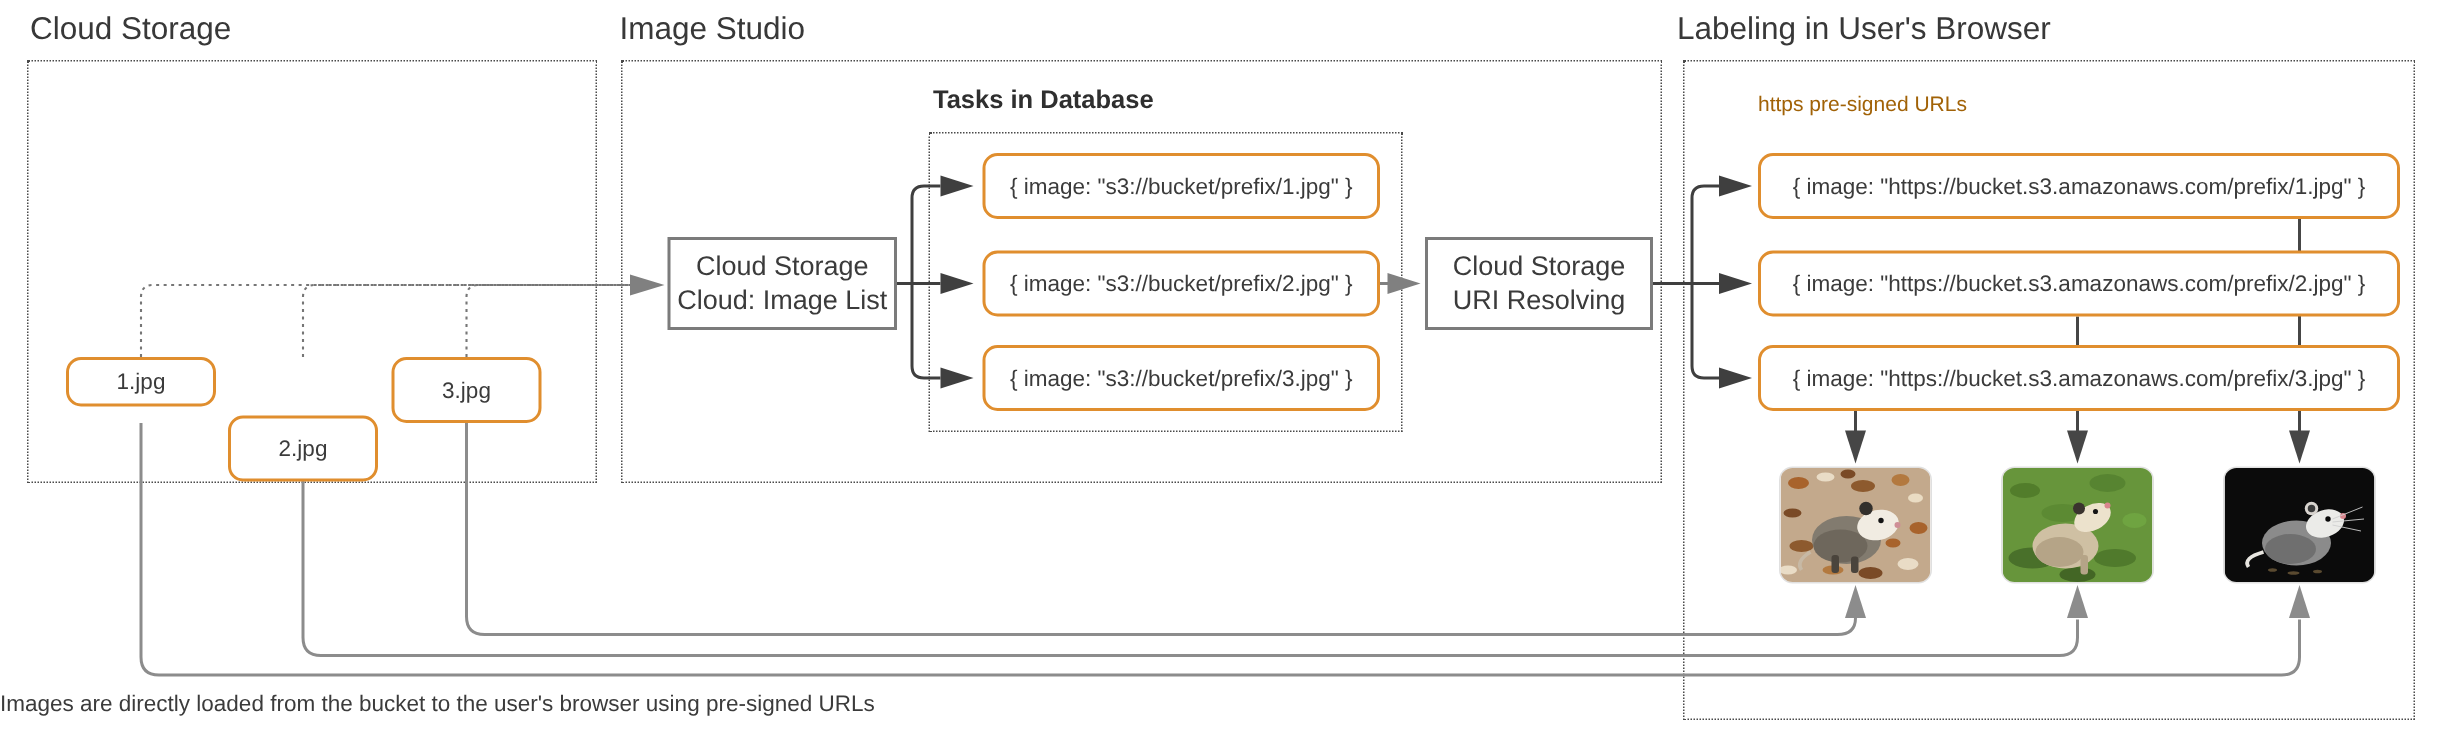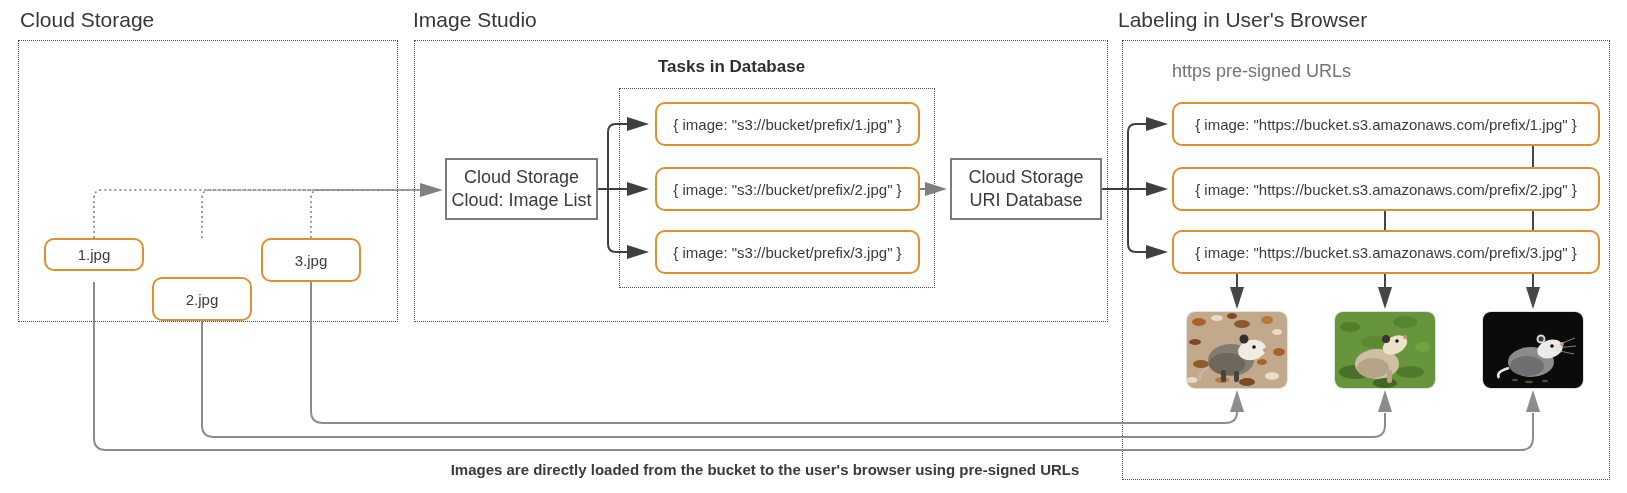--- a/index.html
+++ b/index.html
@@ -4,50 +4,50 @@
 <style>
   html,body{margin:0;padding:0;background:#fff;}
   .canvas{
     position:relative;width:1627px;height:493px;background:#fff;
     font-family:"Liberation Sans",sans-serif;color:#3b3b3b;overflow:hidden;
   }
   .ptitle{position:absolute;font-size:21px;color:#383838;white-space:nowrap;z-index:1;}
   .panel{position:absolute;border:1px dotted #4a4a4a;z-index:1;box-sizing:border-box;}
   .dotted-rect{position:absolute;border:1px dotted #4a4a4a;z-index:1;box-sizing:border-box;}
   .section-label{position:absolute;font-size:17px;font-weight:bold;color:#2f2f2f;white-space:nowrap;z-index:1;}
-  .plain-label{position:absolute;font-size:18px;color:#737373;white-space:nowrap;z-index:1;}
+  .plain-label{position:absolute;font-size:14px;color:#a16207;white-space:nowrap;z-index:1;}
   .connectors{position:absolute;left:0;top:0;z-index:2;}
   .obox{
     position:absolute;background:#fff;border:2px solid #e08e2e;border-radius:10px;
     display:flex;align-items:center;justify-content:center;font-size:15px;color:#3b3b3b;
     z-index:3;box-sizing:border-box;white-space:nowrap;
   }
   .gbox{
     position:absolute;background:#fff;border:2px solid #7b7b7b;
     display:flex;flex-direction:column;align-items:center;justify-content:center;
     font-size:18px;line-height:1.3;text-align:center;color:#3b3b3b;z-index:3;box-sizing:border-box;
   }
   .photo{position:absolute;width:100px;height:76px;border-radius:8px;overflow:hidden;z-index:3;box-shadow:0 0 0 1px rgba(0,0,0,.12);}
   .photo svg{display:block;}
-  .caption{position:absolute;left:0;top:461px;width:1530px;text-align:center;font-size:15px;color:#3b3b3b;z-index:1;font-weight:bold;}
+  .caption{position:absolute;left:0;top:461px;width:1530px;font-size:15px;color:#3b3b3b;z-index:1;}
 </style>
 </head>
 <body>
 
 <div class="canvas">
 
   <div class="ptitle" style="left:20px;top:8px;">Cloud Storage</div>
   <div class="ptitle" style="left:413px;top:8px;">Image Studio</div>
   <div class="ptitle" style="left:1118px;top:8px;">Labeling in User's Browser</div>
 
   <div class="panel" style="left:18px;top:40px;width:380px;height:282px;"></div>
   <div class="panel" style="left:414px;top:40px;width:694px;height:282px;"></div>
   <div class="panel" style="left:1122px;top:40px;width:488px;height:440px;"></div>
 
-  <div class="section-label" style="left:622px;top:57px;margin-left:36px;">Tasks in Database</div>
+  <div class="section-label" style="left:622px;top:57px;">Tasks in Database</div>
   <div class="dotted-rect" style="left:619px;top:88px;width:316px;height:200px;"></div>
 
   <div class="plain-label" style="left:1172px;top:61px;">https pre-signed URLs</div>
 
   <svg class="connectors" width="1627" height="493" viewBox="0 0 1627 493">
 
     <g stroke="#767676" stroke-width="1.4" fill="none" stroke-dasharray="2 3">
       <path d="M94 238 V198 Q94 190 102 190 H420"></path>
       <path d="M202 238 V198 Q202 190 210 190 H420"></path>
       <path d="M311 238 V198 Q311 190 319 190 H420"></path>
@@ -110,21 +110,21 @@
     <span>Cloud Storage</span>
     <span>Cloud: Image List</span>
   </div>
 
   <div class="obox" style="left:655px;top:102px;width:265px;height:44px;">{ image: "s3://bucket/prefix/1.jpg" }</div>
   <div class="obox" style="left:655px;top:167px;width:265px;height:44px;">{ image: "s3://bucket/prefix/2.jpg" }</div>
   <div class="obox" style="left:655px;top:230px;width:265px;height:44px;">{ image: "s3://bucket/prefix/3.jpg" }</div>
 
   <div class="gbox" style="left:950px;top:158px;width:152px;height:62px;">
     <span>Cloud Storage</span>
-    <span>URI Database</span>
+    <span>URI Resolving</span>
   </div>
 
   <div class="obox" style="left:1172px;top:102px;width:428px;height:44px;">{ image: "https://bucket.s3.amazonaws.com/prefix/1.jpg" }</div>
   <div class="obox" style="left:1172px;top:167px;width:428px;height:44px;">{ image: "https://bucket.s3.amazonaws.com/prefix/2.jpg" }</div>
   <div class="obox" style="left:1172px;top:230px;width:428px;height:44px;">{ image: "https://bucket.s3.amazonaws.com/prefix/3.jpg" }</div>
 
   <div class="photo" style="left:1187px;top:312px;">
     <svg width="100" height="76" viewBox="0 0 100 76">
       <rect width="100" height="76" fill="#c3a98c"></rect>
       <g>

